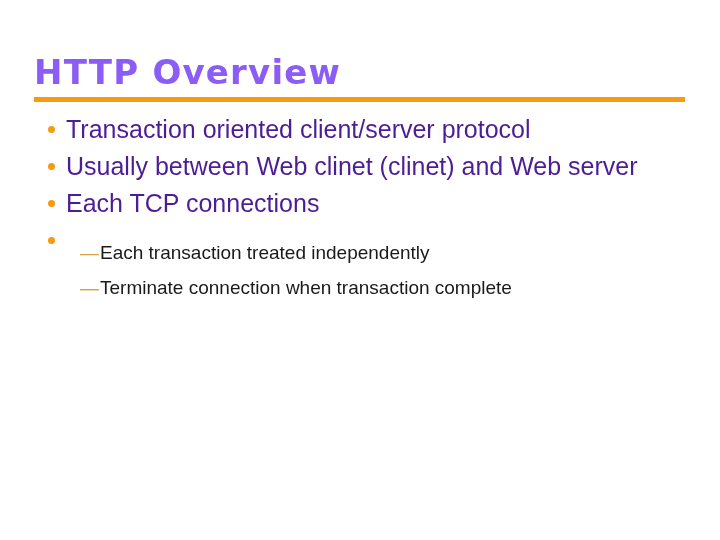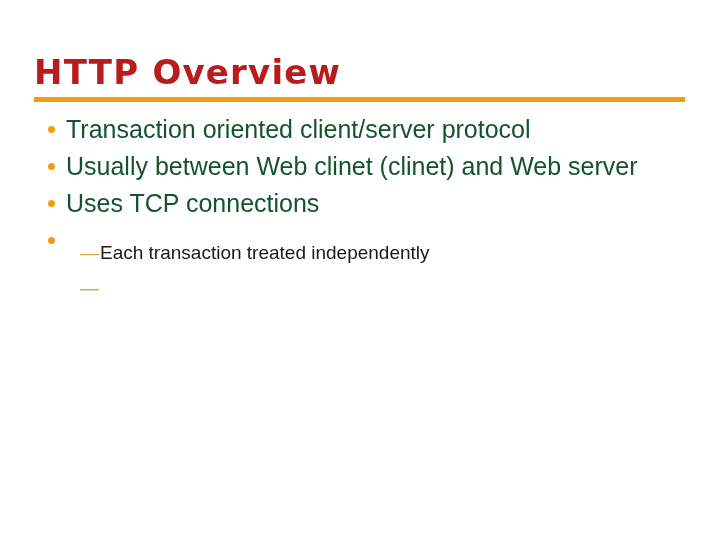--- a/index.html
+++ b/index.html
@@ -29,21 +29,21 @@
     left: 34px;
     top: 52px;
     width: 652px;
   }
 
   .slide-title {
     font-family: "DejaVu Sans", sans-serif;
     font-weight: bold;
     font-size: 34px;
     line-height: 40px;
-    color: #b91c1c;
+    color: #8b5cf6;
     letter-spacing: 1.2px;
     margin: 0;
     white-space: nowrap;
   }
 
   .title-rule {
     position: absolute;
     left: 34px;
     top: 97px;
     width: 651px;
@@ -64,21 +64,21 @@
     margin: 0;
     padding: 0;
   }
 
   li.bullet1 {
     position: relative;
     margin: 0 0 0 0;
     padding: 0 34px 0 66px;
     font-size: 25px;
     line-height: 37px;
-    color: #14532d;
+    color: #4c1d95;
     font-family: "Liberation Sans", sans-serif;
   }
 
   li.bullet1 .dot {
     position: absolute;
     left: 48px;
     top: 15px;
     width: 7px;
     height: 7px;
     border-radius: 50%;
@@ -142,21 +142,21 @@
         <span class="txt">Transaction oriented client/server protocol</span>
       </li>
 
       <li class="bullet1">
         <span class="dot"></span>
         <span class="txt">Usually between Web clinet (clinet) and Web server</span>
       </li>
 
       <li class="bullet1">
         <span class="dot"></span>
-        <span class="txt">Uses TCP connections</span>
+        <span class="txt">Each TCP connections</span>
       </li>
 
       <li class="bullet1">
         <span class="dot"></span>
       </li>
 
     </ul>
 
     <ul class="level2">
 
@@ -164,19 +164,20 @@
         <span class="dash">—</span>
         <span class="txt">Each transaction treated independently</span>
       </li>
 
       <li class="bullet2">
         <span class="dash">—</span>
       </li>
 
       <li class="bullet2">
         <span class="dash">—</span>
+        <span class="txt">Terminate connection when transaction complete</span>
       </li>
 
     </ul>
 
   </div>
 
 </div>
 
 </body></html>

